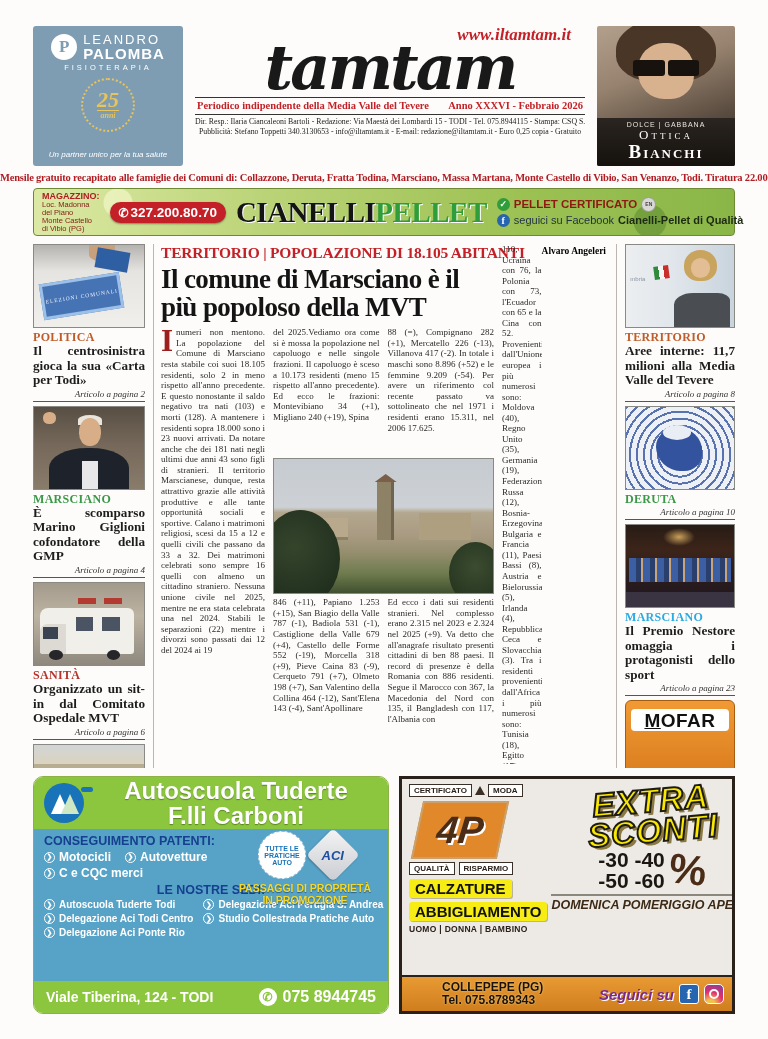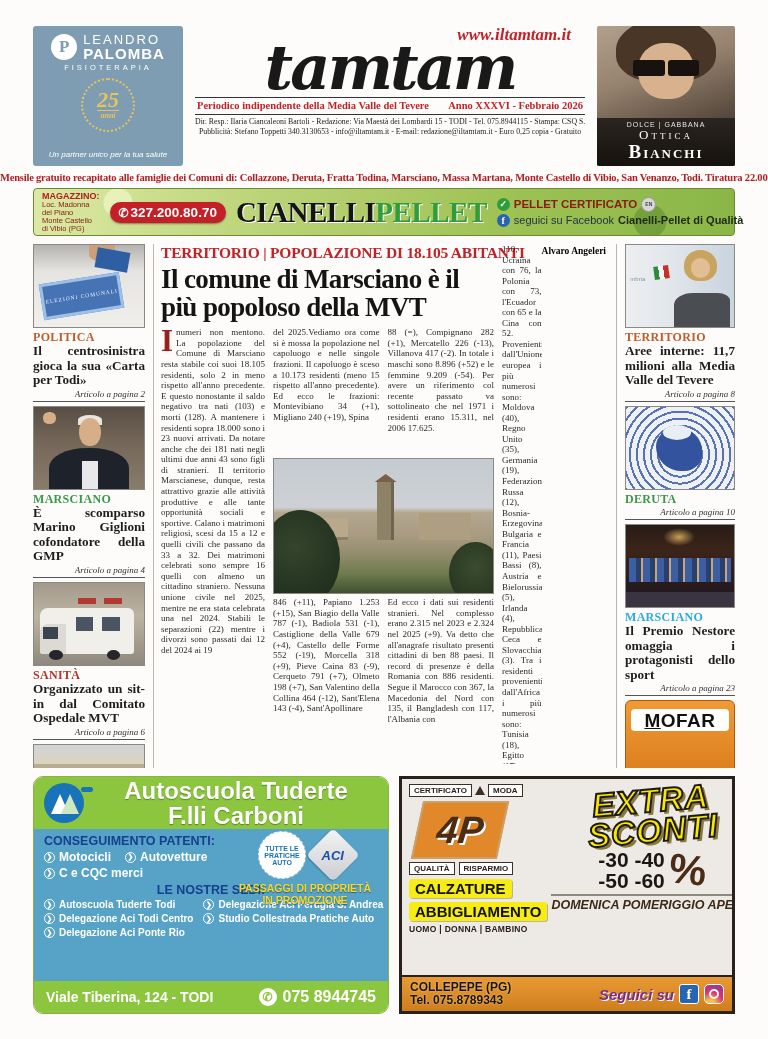--- a/index.html
+++ b/index.html
@@ -191,21 +191,21 @@
   .fp-cat { display:inline-block; background:#f7ec13; border-radius:3px; color:#111; font-weight:bold; font-size:15px; padding:1px 6px; margin-top:4px; box-shadow:1px 1px 0 #b9b29c; }
   .fp-aud { font-weight:bold; font-size:8.5px; color:#2a211a; margin-top:3px; letter-spacing:0.3px; }
   .fp-right { flex:1; text-align:center; position:relative; }
   .fp-extra { transform:rotate(-5deg); font-weight:bold; font-style:italic; line-height:0.9; margin-top:2px; }
   .fp-extra div { font-size:33px; color:#f9e800; -webkit-text-stroke:2px #1e1a14; text-shadow:3px 3px 0 #8a7a42; letter-spacing:1px; }
   .fp-disc { display:flex; align-items:center; justify-content:center; gap:4px; margin-top:4px; }
   .fp-nums { font-weight:bold; font-size:21px; color:#1b1611; line-height:1; text-align:right; }
   .fp-pct { font-weight:bold; font-size:42px; color:#4a2c17; line-height:0.9; transform:rotate(6deg); }
   .fp-note { border-top:2px solid #8d887e; margin-top:3px; padding-top:2px; font-weight:bold; font-style:italic; font-size:12.5px; color:#3d2a16; white-space:nowrap; }
   .fp-foot { height:36px; background:linear-gradient(180deg,#e89a33,#cf7e1e); border-top:2px solid #2a211a; display:flex; align-items:center; padding:0 8px; }
-  .fp-place { font-weight:bold; font-size:12px; color:#1b1106; line-height:1.1; text-shadow:0 0 2px #f7d98a; }
+  .fp-place { font-weight:bold; font-size:12px; color:#1b1106; line-height:1.1; text-shadow:0 0 2px #f7d98a;margin-left:32px; }
   .fp-soc { margin-left:auto; display:flex; align-items:center; gap:5px; }
   .fp-segui { color:#7a2a8c; font-weight:bold; font-style:italic; font-size:15px; text-shadow:1px 1px 0 #fff; }
   .ic-fbsq { width:20px; height:20px; background:#2765b0; color:#fff; font-weight:bold; font-size:15px; display:flex; align-items:center; justify-content:center; border-radius:3px; border:1px solid #fff; font-family:"Liberation Serif", serif; }
   .ic-ig { width:20px; height:20px; border-radius:5px; background:radial-gradient(circle at 30% 110%, #f5c14e 0 20%, #e1306c 55%, #7b3fa0 100%); border:1px solid #fff; position:relative; }
   .ic-ig::after { content:""; position:absolute; inset:4px; border:2px solid #fff; border-radius:50%; }
 </style>
 </head>
 <body>
 
 <div class="page">

